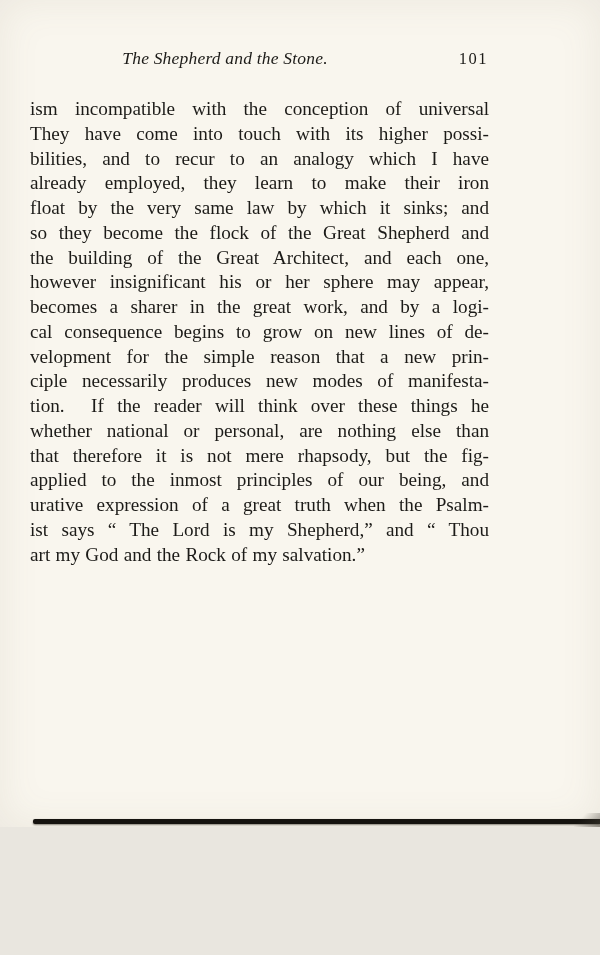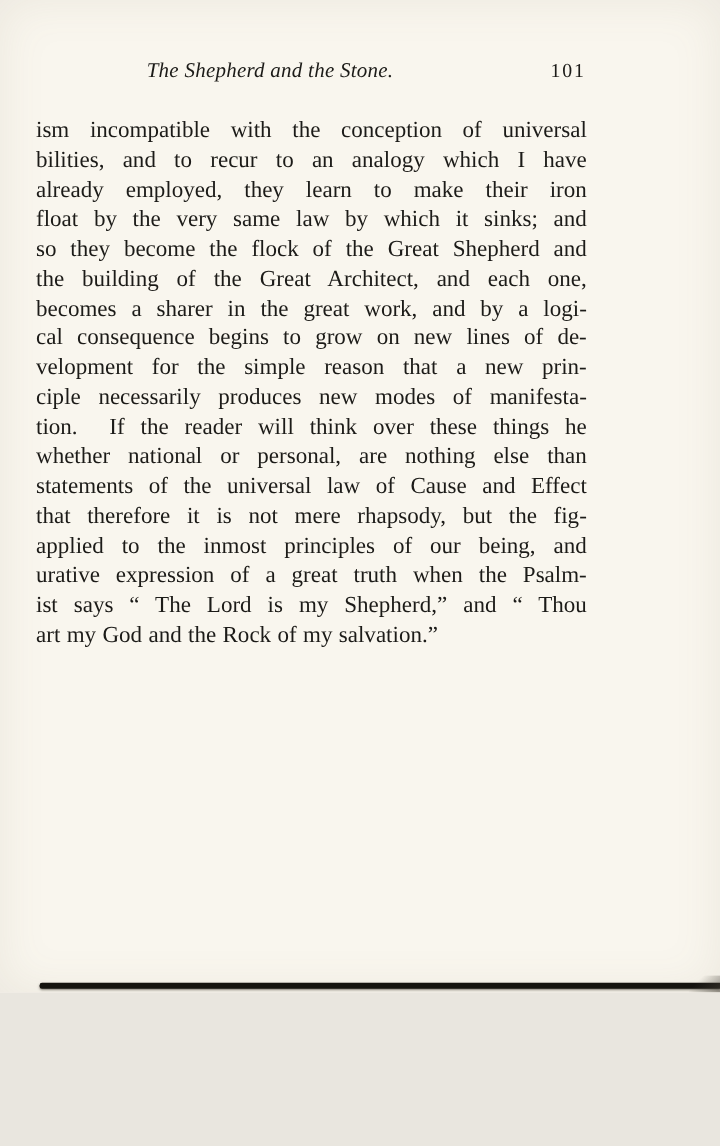--- a/index.html
+++ b/index.html
@@ -85,32 +85,33 @@
 <body>
 
 <div class="page">
   <div class="header">
     <div class="header-title">The Shepherd and the Stone.</div>
     <div class="page-number">101</div>
   </div>
 
   <div class="body-text">
       <div class="text-line">ism incompatible with the conception of universal</div>
+      <div class="text-line">They have come into touch with its higher possi-</div>
       <div class="text-line">bilities, and to recur to an analogy which I have</div>
       <div class="text-line">already employed, they learn to make their iron</div>
       <div class="text-line">float by the very same law by which it sinks; and</div>
       <div class="text-line">so they become the flock of the Great Shepherd and</div>
       <div class="text-line">the building of the Great Architect, and each one,</div>
+      <div class="text-line">however insignificant his or her sphere may appear,</div>
       <div class="text-line">becomes a sharer in the great work, and by a logi-</div>
       <div class="text-line">cal consequence begins to grow on new lines of de-</div>
       <div class="text-line">velopment for the simple reason that a new prin-</div>
       <div class="text-line">ciple necessarily produces new modes of manifesta-</div>
       <div class="text-line">tion.&nbsp; If the reader will think over these things he</div>
       <div class="text-line">whether national or personal, are nothing else than</div>
-      <div class="text-line">statements of the universal law of Cause and Effect</div>
       <div class="text-line">that therefore it is not mere rhapsody, but the fig-</div>
       <div class="text-line">applied to the inmost principles of our being, and</div>
       <div class="text-line">urative expression of a great truth when the Psalm-</div>
       <div class="text-line">ist says “ The Lord is my Shepherd,” and “ Thou</div>
       <div class="text-line last">art my God and the Rock of my salvation.”</div>
     </div>
 
   <div class="scan-edge"></div>
   <div class="scan-edge-corner"></div>
 </div>

